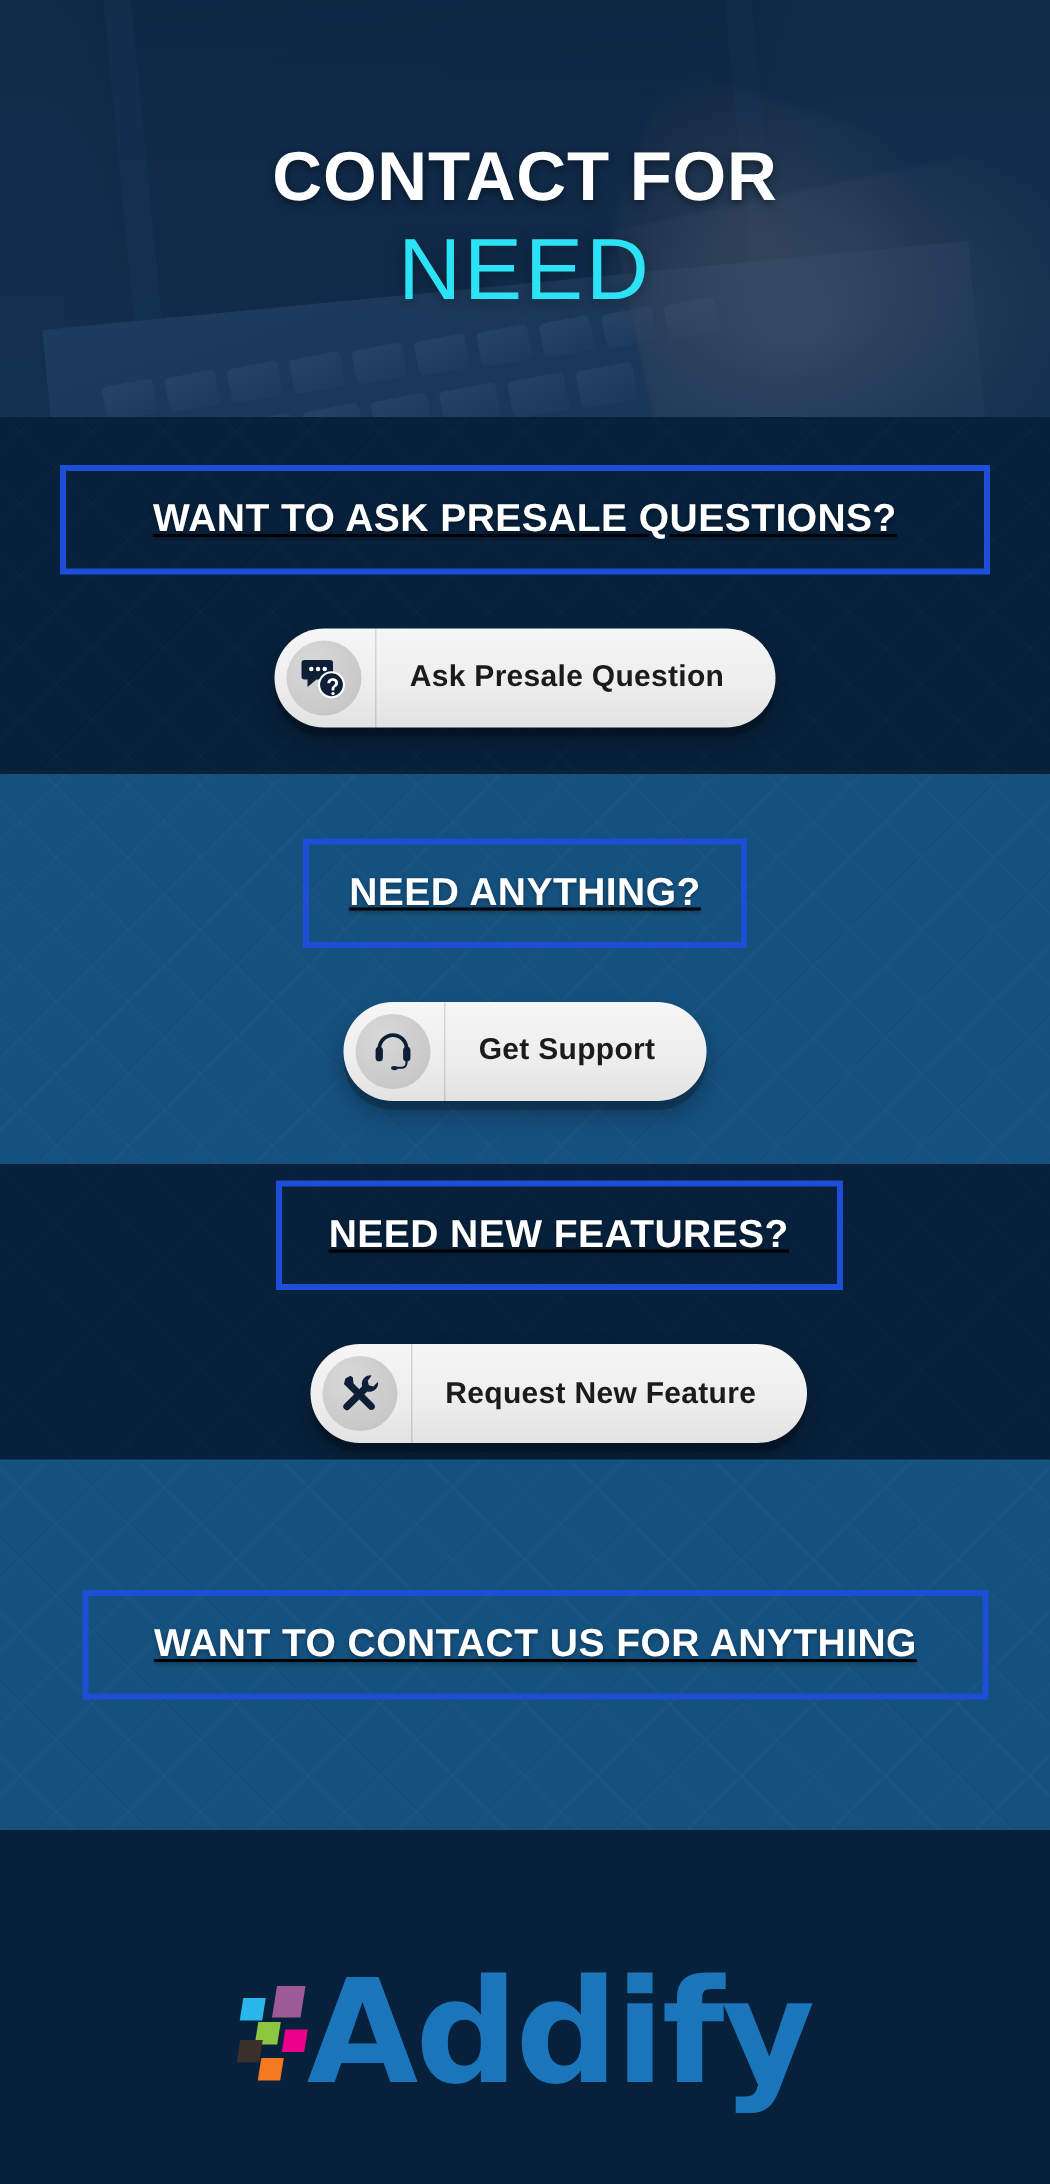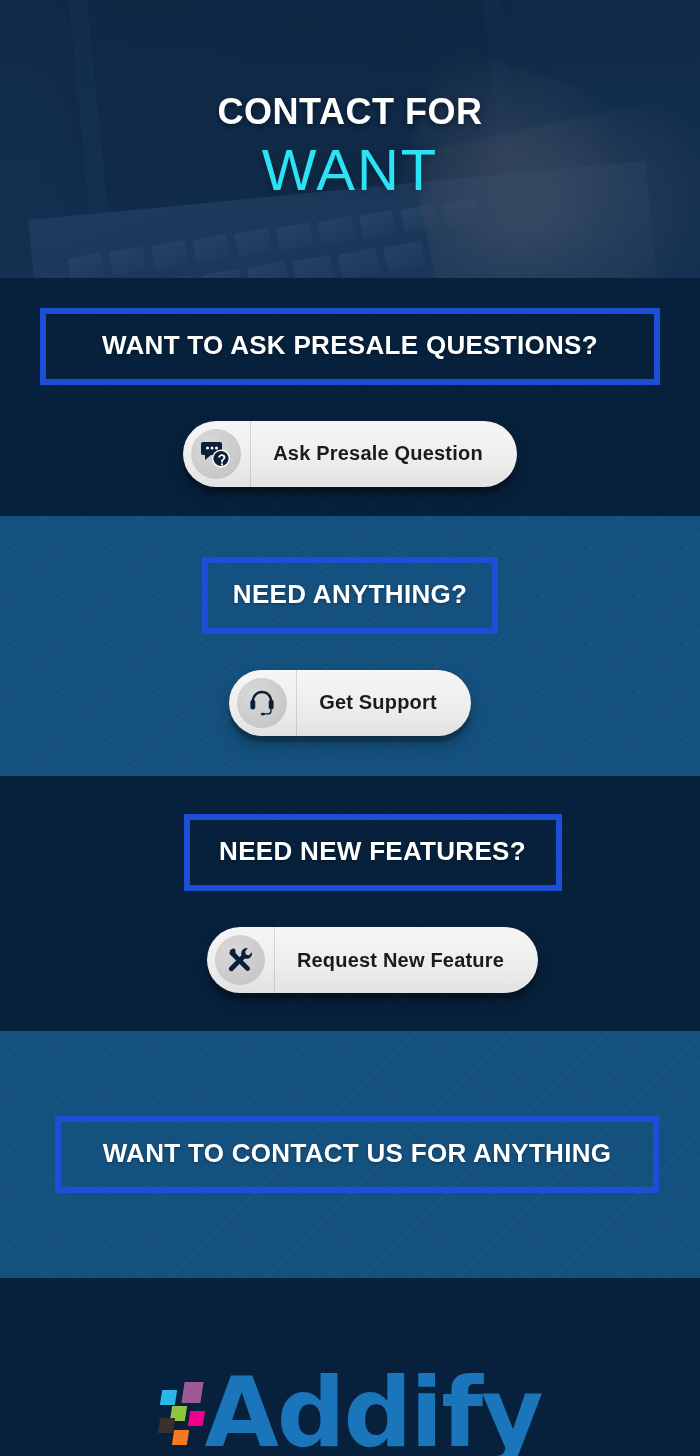--- a/index.html
+++ b/index.html
@@ -54,21 +54,21 @@
   }
   .hero-veil{
     position:absolute; inset:0;
     background:linear-gradient(180deg, rgba(14,40,70,.72) 0%, rgba(16,45,78,.66) 45%, rgba(17,48,82,.74) 100%);
   }
   .hero-text{
     position:absolute; inset:0; display:flex; flex-direction:column;
     align-items:center; justify-content:flex-start; padding-top:94px;
   }
   .hero-line1{
-    font-size:36px; font-weight:bold; color:#ffffff; letter-spacing:.5px;
+    font-size:46px; font-weight:bold; color:#ffffff; letter-spacing:.5px;
     line-height:1; text-shadow:0 2px 6px rgba(0,0,0,.45);
   }
   .hero-line2{
     font-size:58px; font-weight:normal; color:#2ce2f5; letter-spacing:2px;
     line-height:1.05; margin-top:10px; text-shadow:0 2px 10px rgba(0,0,0,.35);
   }
 
   
   .sect{ position:relative; width:700px; overflow:hidden; }
   .sect.dark{ background:#07213c; }
@@ -85,22 +85,22 @@
   }
   .sect.dark .pattern{ opacity:.30; }
 
   .sect-inner{
     position:relative; display:flex; flex-direction:column; align-items:center;
     height:100%; justify-content:center;
   }
 
   
   .head-box{
-    border:6px solid #1d4ed8; display:inline-flex; align-items:flex-end; justify-content:center;
-    padding:16px 26px 18px; background:transparent;
+    border:4px solid #1d4ed8; display:inline-flex; align-items:flex-end; justify-content:center;
+    padding:16px 26px 18px; background:transparent;text-decoration:underline;
   }
   .head-box .txt{
     color:#ffffff; font-weight:bold; font-size:26px; letter-spacing:.3px; white-space:nowrap;
     text-shadow:0 1px 3px rgba(0,0,0,.35);
   }
 
   
   .pill{
     margin-top:36px; display:inline-flex; align-items:center;
     background:linear-gradient(180deg,#f6f6f6 0%,#ededed 60%,#e2e2e2 100%);
@@ -166,21 +166,21 @@
           <div class="key" style="left:352px; top:66px;  width:38px; height:24px;"></div>
 
         </div>
       </div>
       <div class="hand2"></div>
       <div class="hand"></div>
     </div>
     <div class="hero-veil"></div>
     <div class="hero-text">
       <div class="hero-line1">CONTACT FOR</div>
-      <div class="hero-line2">WANT</div>
+      <div class="hero-line2">NEED</div>
     </div>
   </div>
 
   <div class="sect dark" style="height:238px;">
     <div class="pattern"></div>
     <div class="sect-inner">
       <div class="head-box" style="width:620px;">
         <span class="txt">WANT TO ASK PRESALE QUESTIONS?</span>
       </div>
       <div class="pill">
@@ -221,21 +221,21 @@
               <ellipse cx="17" cy="27.8" rx="2.4" ry="1.5" fill="#0d1f37"></ellipse>
             </svg>
           </span>
         </span>
         <span class="divider"></span>
         <span class="label">Get Support</span>
       </div>
     </div>
   </div>
 
-  <div class="sect dark" style="height:255px;padding-left:45px;">
+  <div class="sect dark" style="height:197px;padding-left:45px;">
     <div class="pattern"></div>
     <div class="sect-inner">
       <div class="head-box" style="width:378px;">
         <span class="txt">NEED NEW FEATURES?</span>
       </div>
       <div class="pill">
         <span class="ico-wrap">
           <span class="ico">
             <svg width="30" height="30" viewBox="0 0 32 32">
               <g fill="#0d1f37">

